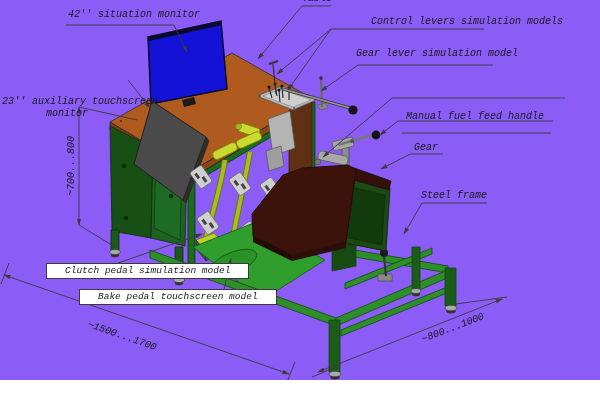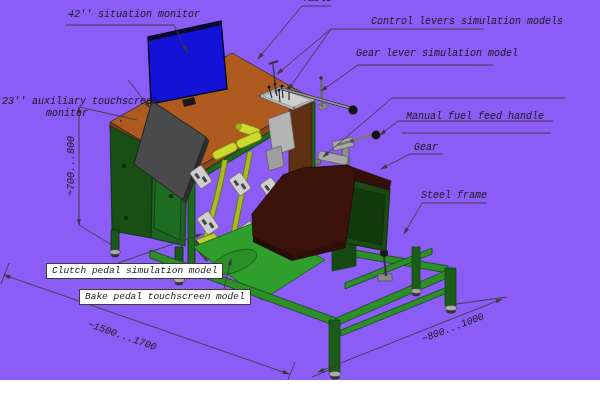--- a/index.html
+++ b/index.html
@@ -1,21 +1,21 @@
 <!DOCTYPE html>
 <html><head>
 <meta charset="utf-8">
 <style>
   html,body{margin:0;padding:0;background:#fff;}
   #stage{position:relative;width:600px;height:380px;background:#8b5cf6;overflow:hidden;
          font-family:Liberation Mono, monospace;}
   #drawing{position:absolute;left:0;top:0;}
   .lbl{position:absolute;font-style:italic;font-size:10px;color:#1a1a1a;
        text-align:center;line-height:12px;white-space:nowrap;}
-  .boxed{border:1px solid #3a3a3a;background:#fff;padding:1px 5px;font-size:9.5px;}
+  .boxed{border:1px solid #3a3a3a;background:#fff;padding:1px 18px;font-size:9.5px;}
   .dim-text{position:absolute;font-style:italic;font-size:10px;color:#1a1a1a;white-space:nowrap;
             transform:translate(-50%,-50%) rotate(var(--r));}
 </style>
 </head>
 <body>
 
 <div id="stage">
 
 <svg id="drawing" width="600" height="400" viewBox="0 0 600 400">
   <defs>

